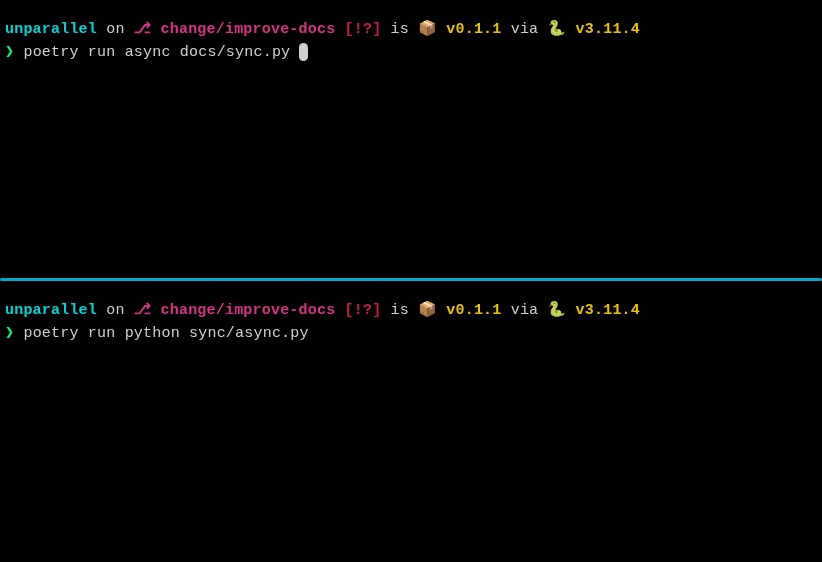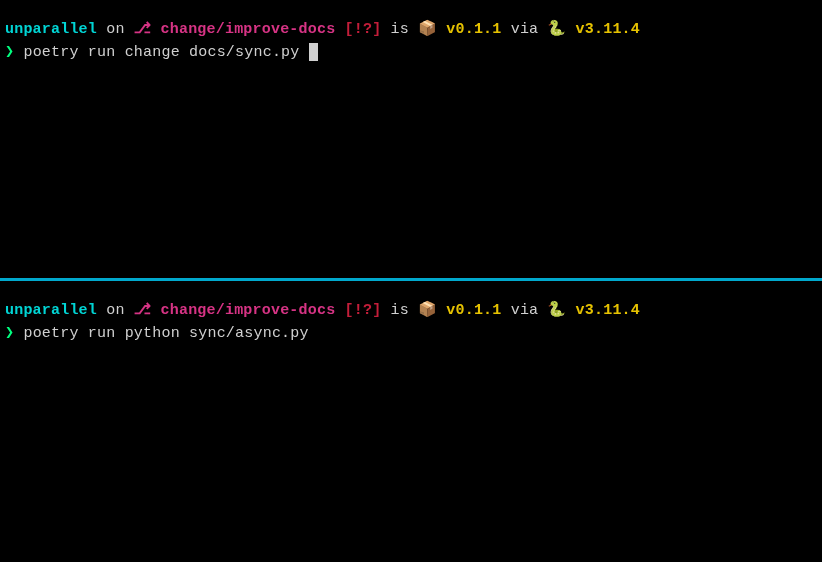--- a/index.html
+++ b/index.html
@@ -1,18 +1,19 @@
 <!DOCTYPE html>
 <html><head>
   <meta charset="utf-8">
   <style>
     * {
       margin: 0;
       padding: 0;
       box-sizing: border-box;
+      border-radius: 7px;
     }
     body {
       background: #000;
       font-family: 'Menlo', 'Monaco', 'Consolas', 'Courier New', monospace;
       font-size: 15px;
       line-height: 1.5;
       width: 822px;
       height: 562px;
       overflow: hidden;
     }
@@ -91,21 +92,21 @@
       background: #d0d0d0;
       vertical-align: text-bottom;
       margin-bottom: 0px;
     }
   </style>
 </head>
 <body>
 
 <div class="pane pane-top">
   <div class="prompt-line"><span class="dir">unparallel</span><span class="on-text"> on </span><span class="branch-icon">⎇</span><span class="on-text"> </span><span class="branch">change/improve-docs</span><span class="on-text"> </span><span class="status">[!?]</span><span class="is-text"> is </span><span class="pkg-icon">📦</span><span class="is-text"> </span><span class="version">v0.1.1</span><span class="via-text"> via </span><span class="snake-icon">🐍</span><span class="via-text"> </span><span class="py-version">v3.11.4</span></div>
-  <div class="cmd-line"><span class="arrow">❯</span><span class="cmd"> </span><span class="cmd">poetry run change docs/sync.py</span><span class="cmd"> </span><span class="cursor"></span></div>
+  <div class="cmd-line"><span class="arrow">❯</span><span class="cmd"> </span><span class="cmd">poetry run async docs/sync.py</span><span class="cmd"> </span><span class="cursor"></span></div>
 </div>
 
 <div class="divider"></div>
 
 <div class="pane pane-bottom">
   <div class="prompt-line"><span class="dir">unparallel</span><span class="on-text"> on </span><span class="branch-icon">⎇</span><span class="on-text"> </span><span class="branch">change/improve-docs</span><span class="on-text"> </span><span class="status">[!?]</span><span class="is-text"> is </span><span class="pkg-icon">📦</span><span class="is-text"> </span><span class="version">v0.1.1</span><span class="via-text"> via </span><span class="snake-icon">🐍</span><span class="via-text"> </span><span class="py-version">v3.11.4</span></div>
   <div class="cmd-line"><span class="arrow">❯</span><span class="cmd"> </span><span class="cmd">poetry run python sync/async.py</span></div>
 </div>
 
 </body></html>

